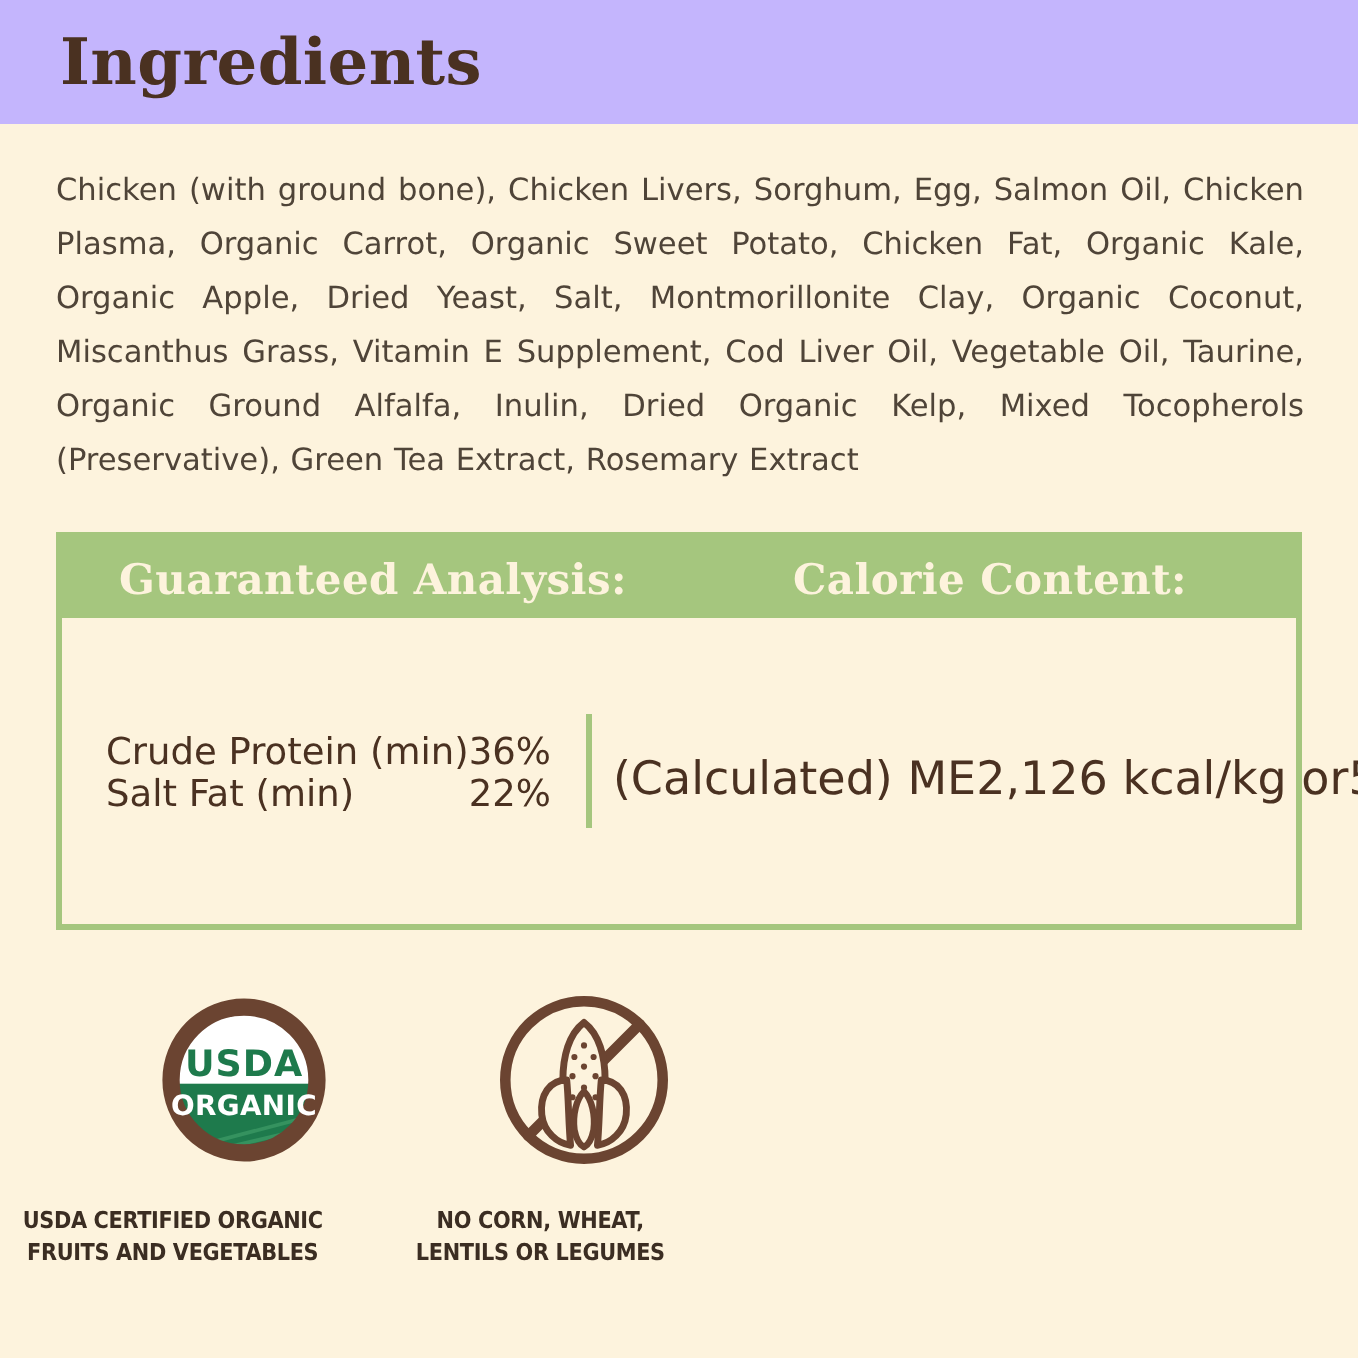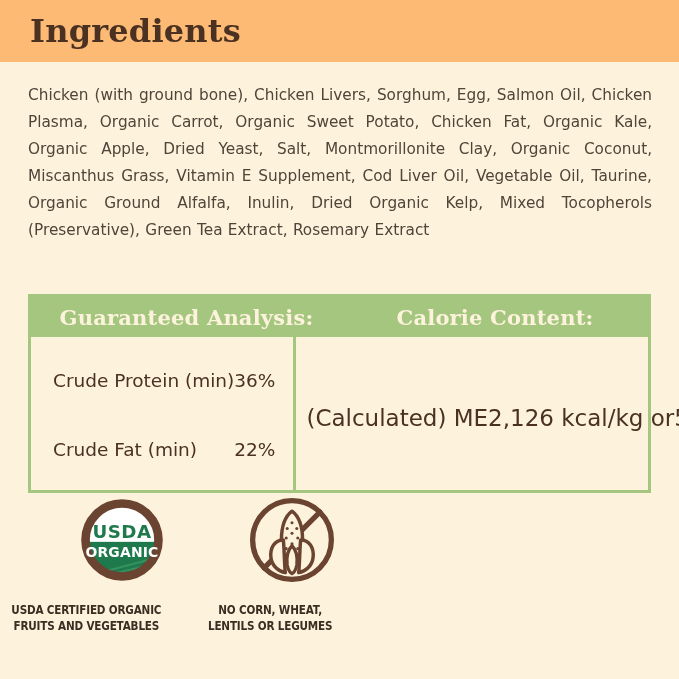--- a/index.html
+++ b/index.html
@@ -18,21 +18,21 @@
     width: 679px;
     height: 679px;
     background: #fdf3dd;
     box-sizing: border-box;
   }
 
   
   .header-band {
     width: 679px;
     height: 62px;
-    background: #fdba74;
+    background: #c4b5fd;
     display: flex;
     align-items: center;
     box-sizing: border-box;
     padding-left: 30px;
   }
   .header-title {
     font-family: "DejaVu Serif", serif;
     font-weight: bold;
     font-size: 32px;
     color: #4a3121;
@@ -58,21 +58,20 @@
     position: absolute;
     left: 28px;
     top: 266px;
     width: 623px;
     height: 199px;
     border: 3px solid #a5c67e;
     box-sizing: border-box;
     background: #fdf3dd;
     display: flex;
     flex-direction: column;
-    margin-top: 28px;
   }
   .panel-head {
     display: flex;
     height: 40px;
     background: #a5c67e;
     flex: 0 0 auto;
   }
   .panel-head-cell {
     display: flex;
     align-items: center;
@@ -83,20 +82,21 @@
     color: #fdf3dd;
     letter-spacing: 0.2px;
   }
   .panel-head-cell.left { width: 311px; }
   .panel-head-cell.right { flex: 1; }
 
   .panel-body {
     display: flex;
     flex: 1;
     min-height: 0;
+    align-items: center;
   }
   .panel-col-left {
     width: 311px;
     box-sizing: border-box;
     border-right: 3px solid #a5c67e;
     padding: 9px 18px 6px 22px;
     display: flex;
     flex-direction: column;
     justify-content: space-around;
   }
@@ -185,21 +185,21 @@
     </div>
 
     <div class="panel-body">
 
       <div class="panel-col-left">
         <div class="ga-row">
           <span class="ga-name">Crude Protein (min)</span>
           <span class="ga-value">36%</span>
         </div>
         <div class="ga-row">
-          <span class="ga-name">Crude Fat (min)</span>
+          <span class="ga-name">Salt Fat (min)</span>
           <span class="ga-value">22%</span>
         </div>
       </div>
 
       <div class="panel-col-right">
         <div class="cal-line">(Calculated) ME</div>
         <div class="cal-line">2,126 kcal/kg or</div>
         <div class="cal-line">515 kcal/vol cup</div>
       </div>
 

